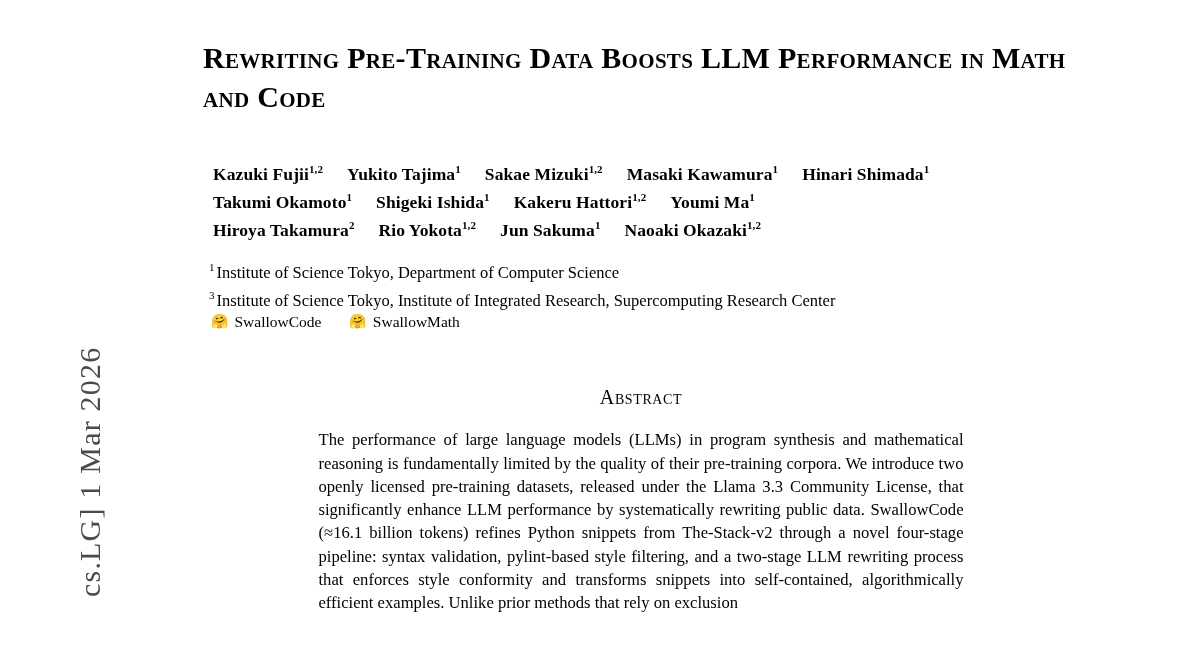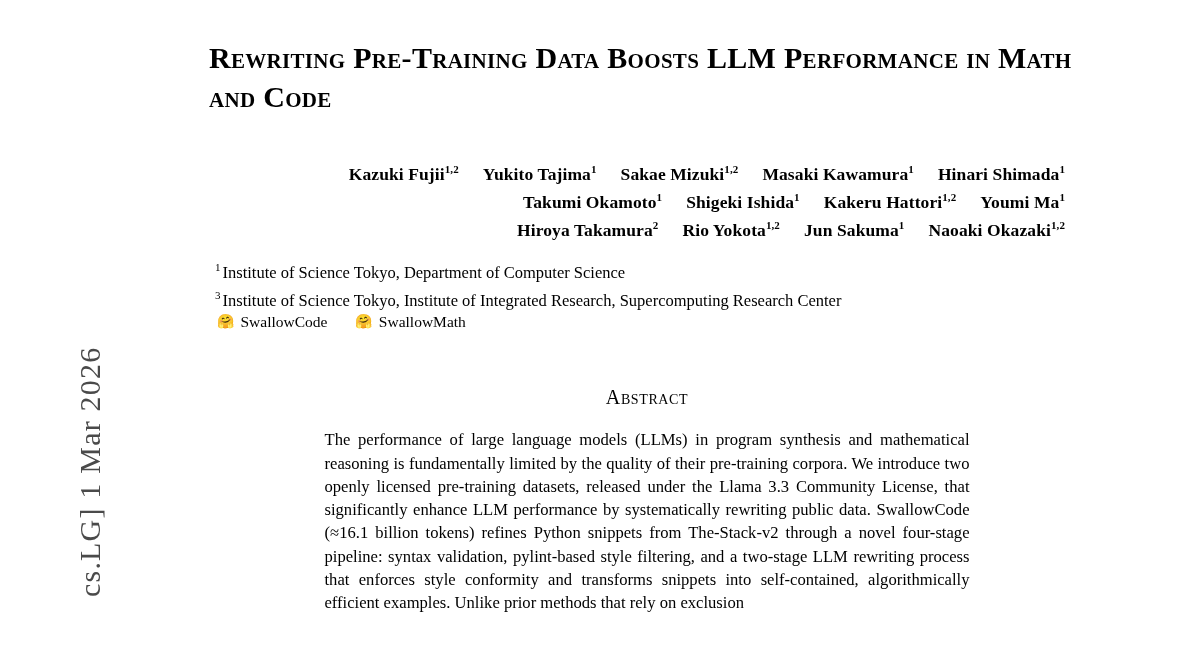--- a/index.html
+++ b/index.html
@@ -35,21 +35,21 @@
     text-align: left;
     font-family: "Liberation Serif", "DejaVu Serif", serif;
     font-size: 30px;
     letter-spacing: 1.2px;
     color: #4a4a4a;
     white-space: nowrap;
   }
 
   .page {
     position: absolute;
-    left: 102px;
+    left: 96px;
     top: 0;
     width: 1090px;
     height: 648px;
   }
 
   .paper-body {
     position: absolute;
     left: 105px;
     top: 38px;
     width: 880px;
@@ -63,21 +63,21 @@
     font-variant: small-caps;
     letter-spacing: 0.3px;
     text-align: left;
     margin: 0 0 0 0;
     padding-left: 2px;
   }
 
   
   .authors {
     margin-top: 42px;
-    text-align: right;
+    text-align: left;
     font-weight: bold;
     font-size: 17.5px;
     line-height: 23px;
     letter-spacing: 0.1px;
     padding-right: 10px;
   }
   .author-line {
     white-space: nowrap;
   }
   .author {

